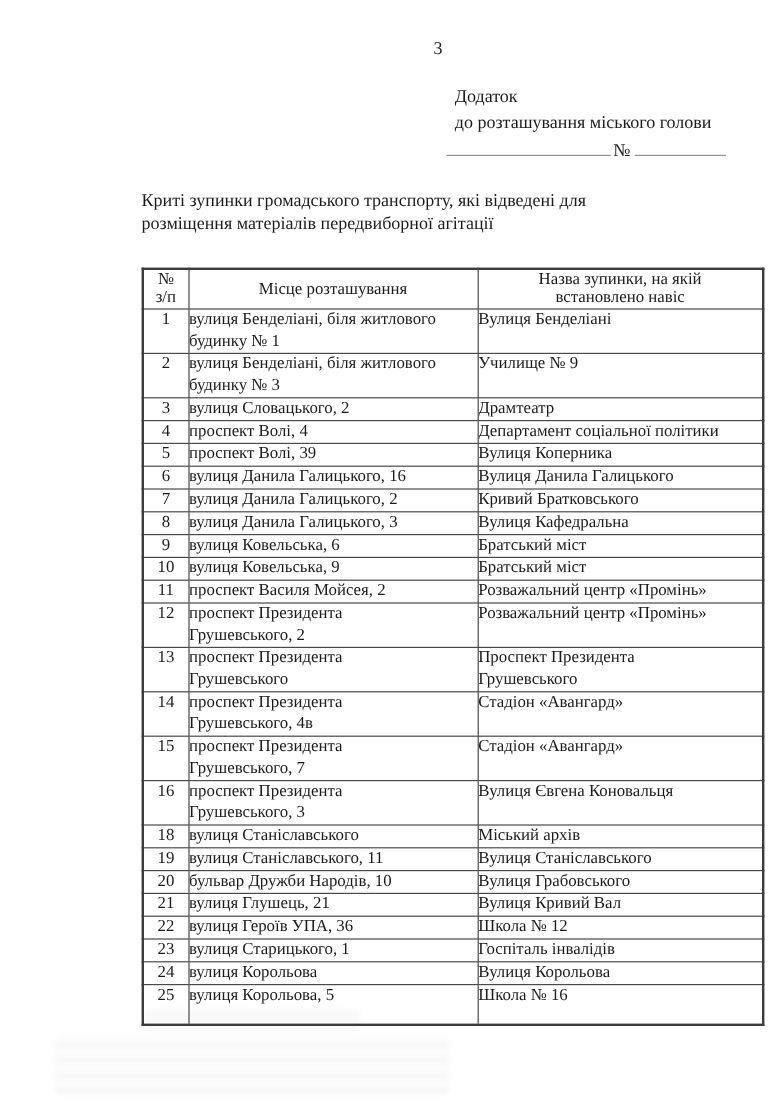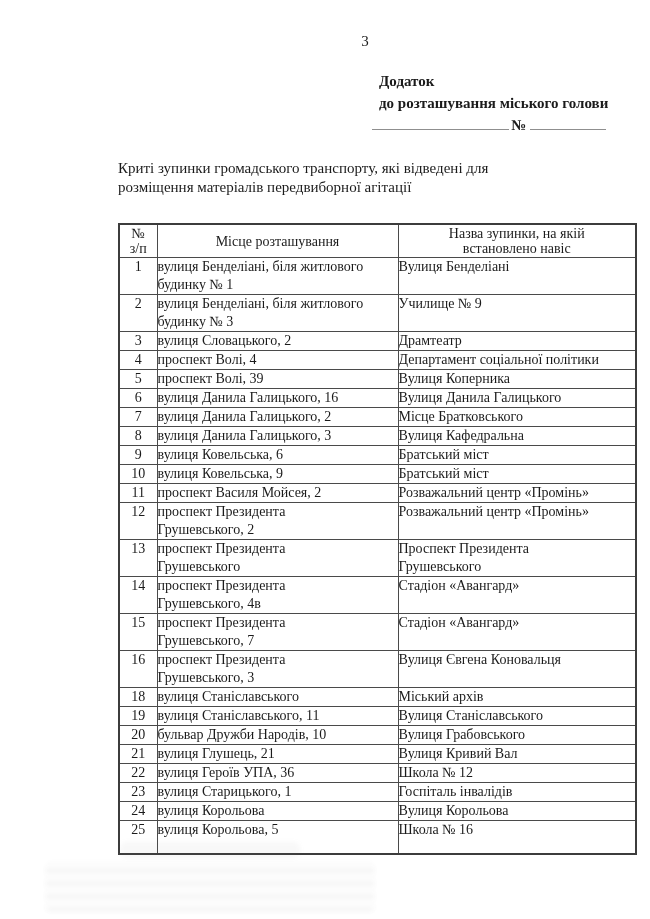--- a/index.html
+++ b/index.html
@@ -17,21 +17,20 @@
     left: 80px; top: 33px; width: 570px;
     text-align: center;
     font-size: 15px;
   }
   .annex {
     position: absolute;
     left: 372px; top: 70px;
     font-size: 15px;
     line-height: 22px;
     white-space: nowrap;
-    font-weight: bold;
   }
   .annex .aline { padding-left: 7px; }
   .annex .blank-row { padding-left: 0; height: 22px; }
   .uline {
     display: inline-block;
     border-bottom: 1.4px solid #8f8f8f;
     height: 15px;
     vertical-align: baseline;
   }
   .uline.u1 { width: 137px; }
@@ -156,21 +155,21 @@
     <td class="c-name">Вулиця Коперника</td>
   </tr>
         <tr>
     <td class="c-num">6</td>
     <td class="c-loc">вулиця Данила Галицького, 16</td>
     <td class="c-name">Вулиця Данила Галицького</td>
   </tr>
         <tr>
     <td class="c-num">7</td>
     <td class="c-loc">вулиця Данила Галицького, 2</td>
-    <td class="c-name">Місце Братковського</td>
+    <td class="c-name">Кривий Братковського</td>
   </tr>
         <tr>
     <td class="c-num">8</td>
     <td class="c-loc">вулиця Данила Галицького, 3</td>
     <td class="c-name">Вулиця Кафедральна</td>
   </tr>
         <tr>
     <td class="c-num">9</td>
     <td class="c-loc">вулиця Ковельська, 6</td>
     <td class="c-name">Братський міст</td>

